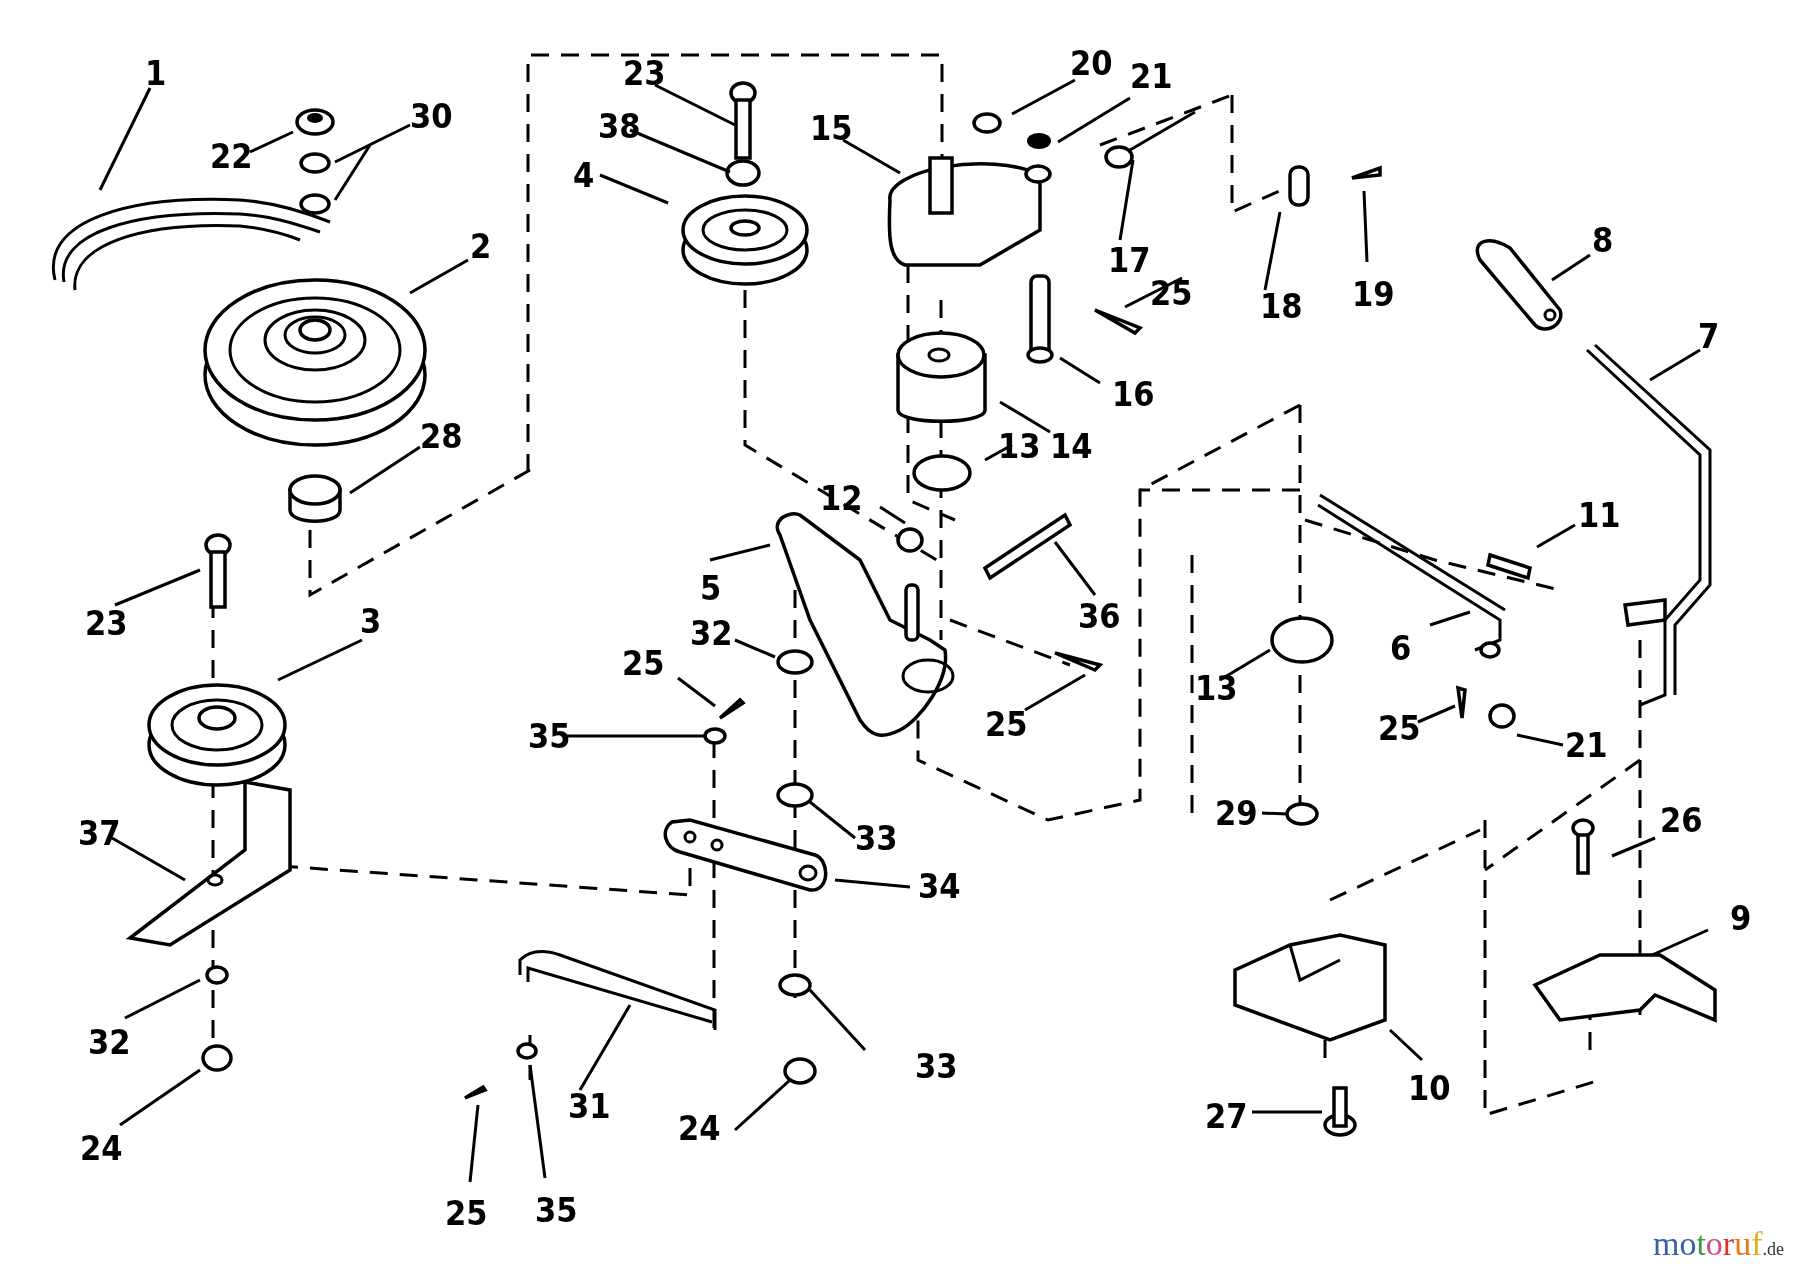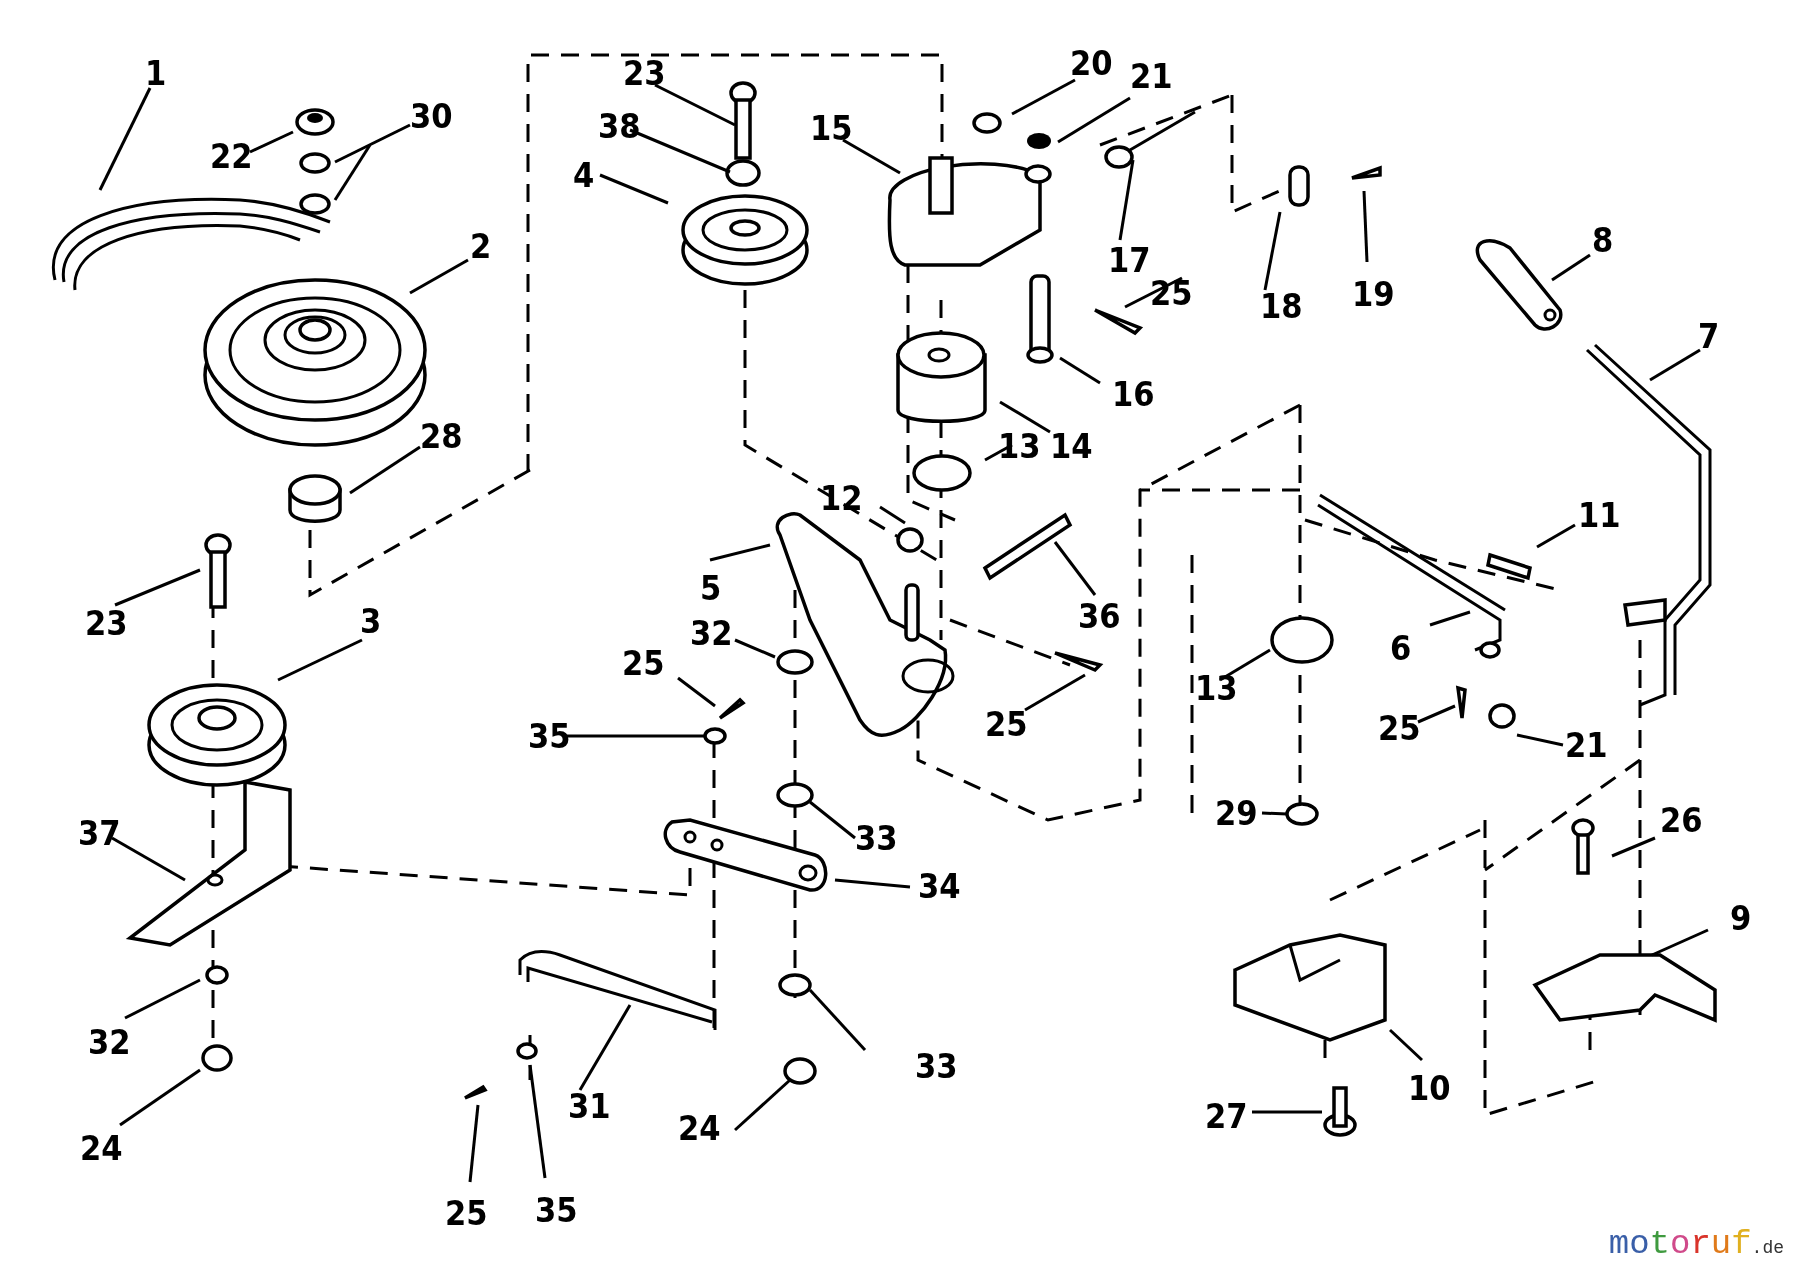--- a/index.html
+++ b/index.html
@@ -3,21 +3,21 @@
 <meta charset="utf-8">
 <style>
   html,body{margin:0;padding:0;background:#fff;}
   #canvas{position:relative;width:1800px;height:1277px;overflow:hidden;background:#fff;}
   svg{position:absolute;left:0;top:0;}
   .part{fill:#fff;stroke:#000;stroke-width:3.5;}
   .thin{fill:none;stroke:#000;stroke-width:3;}
   .dash{fill:none;stroke:#000;stroke-width:3;stroke-dasharray:18 12;}
   .leader{stroke:#000;stroke-width:3;}
   .lbl{font-family:"DejaVu Sans Condensed","DejaVu Sans",sans-serif;font-weight:bold;font-size:34px;fill:#000;}
-  .wm{position:absolute;right:16px;bottom:14px;font-family:Liberation Mono, monospace;font-size:34px;}
+  .wm{position:absolute;right:16px;bottom:14px;font-family:Liberation Serif, serif;font-size:34px;}
   .wm span{display:inline-block;}
   .wm .de{font-size:18px;color:#333;}
 </style>
 </head>
 <body>
 
 <div id="canvas">
 <svg width="1800" height="1277" viewBox="0 0 1800 1277">
 
   <g>

